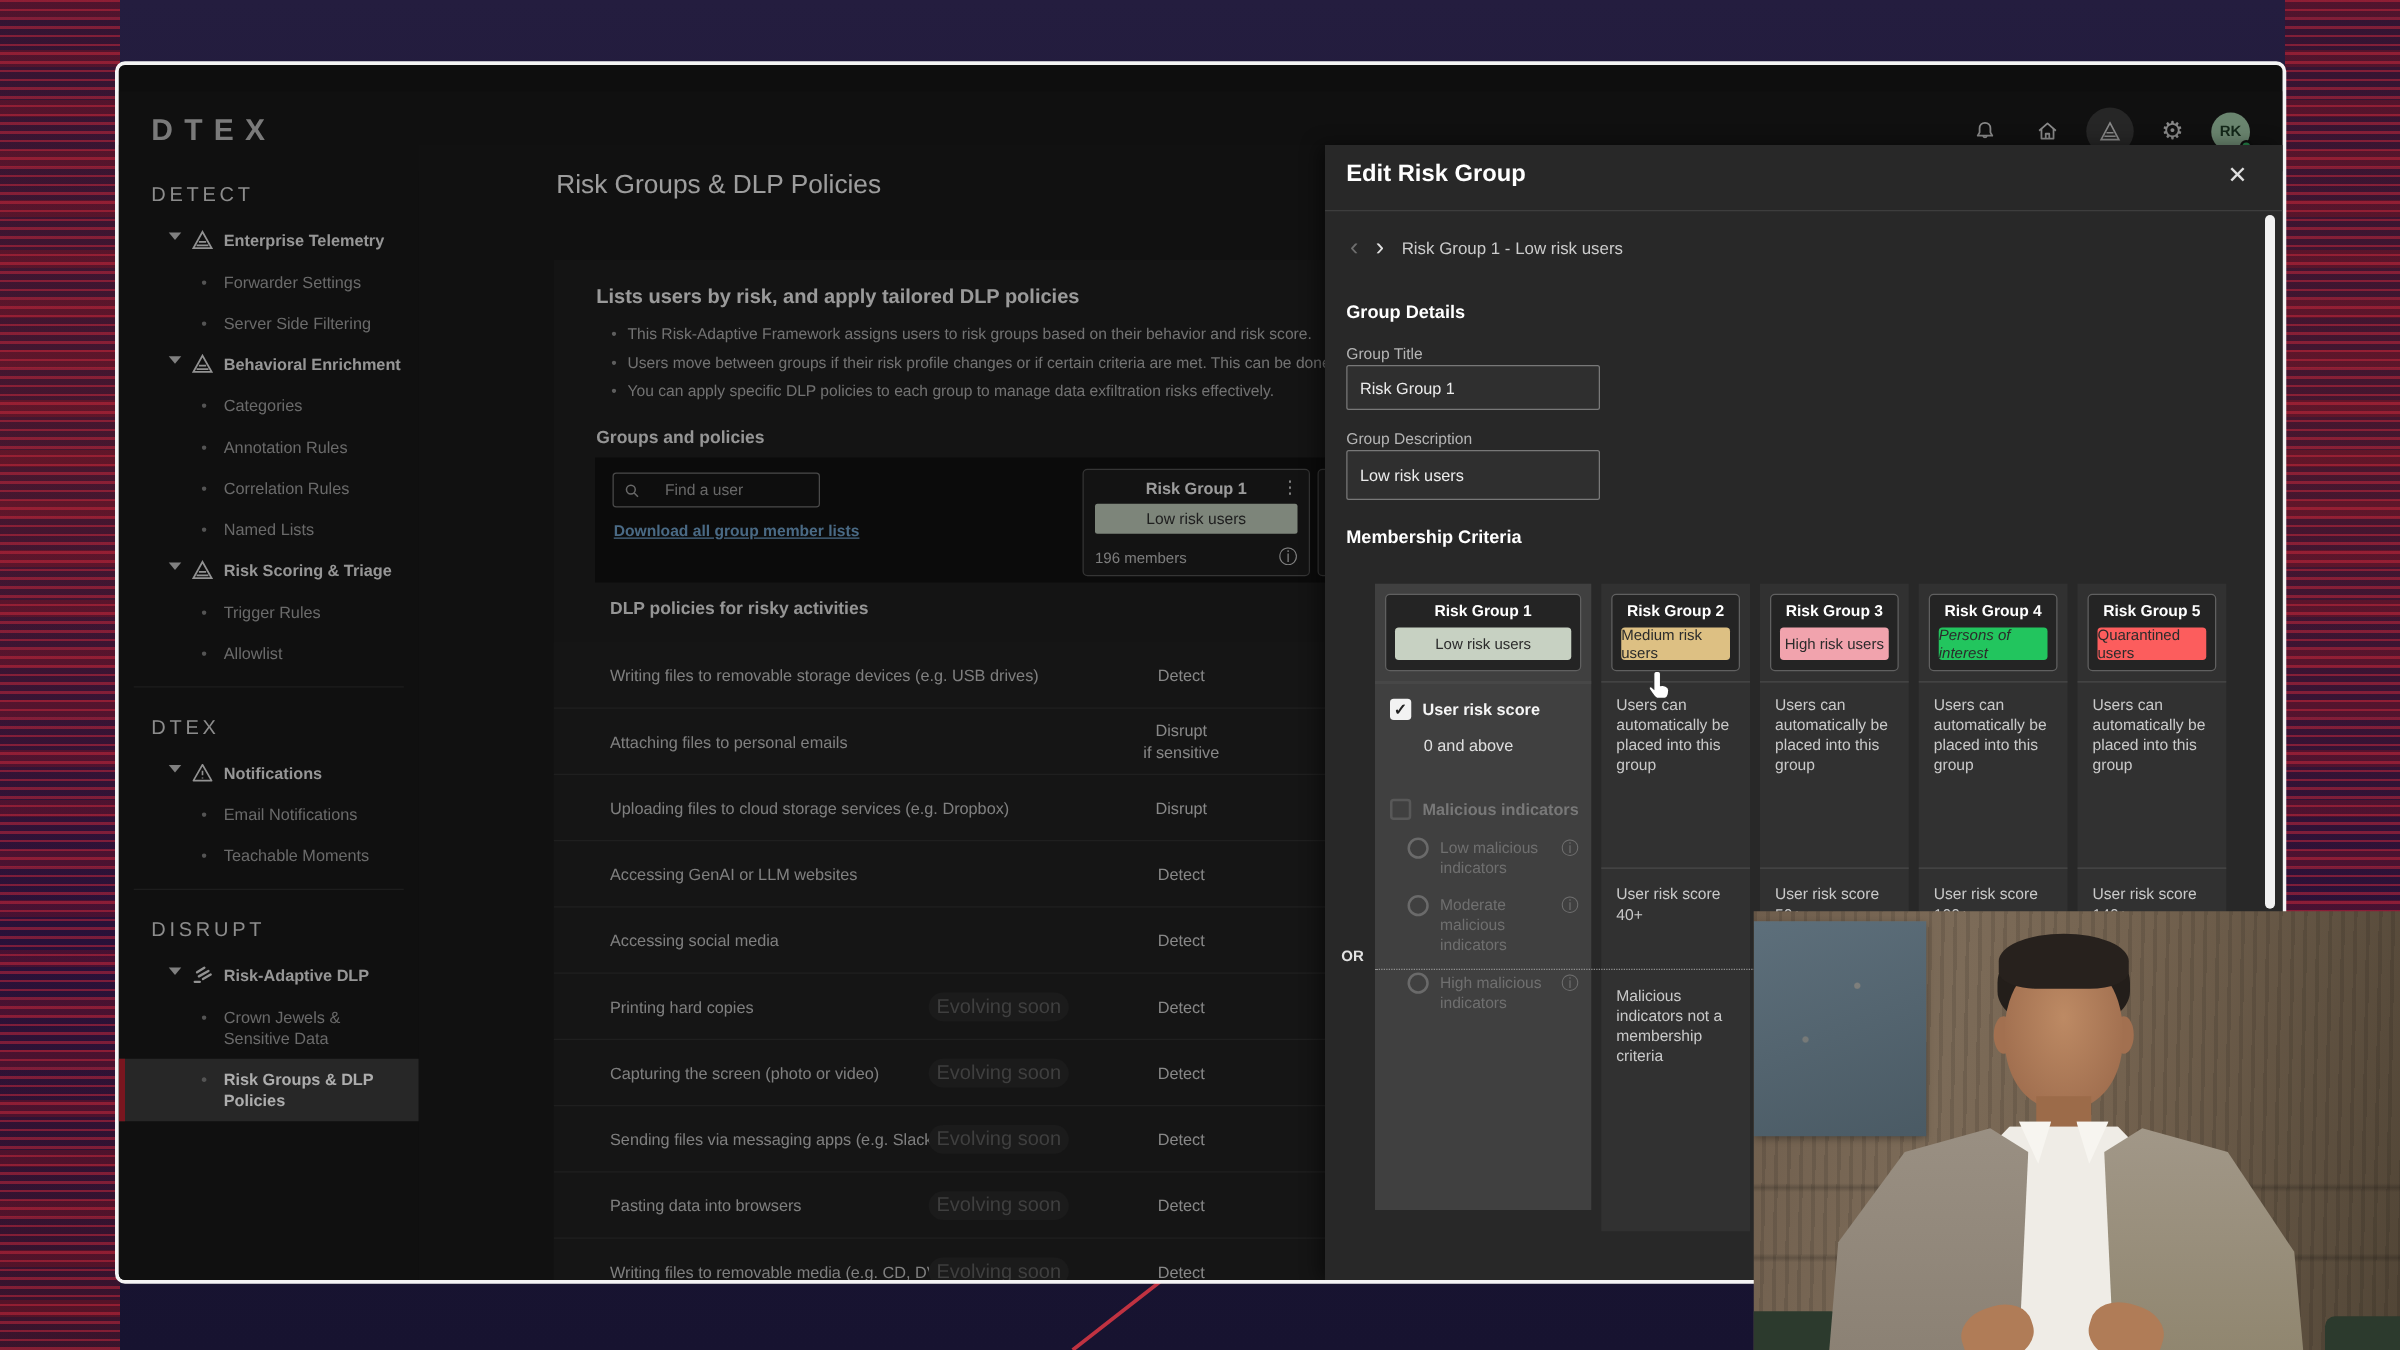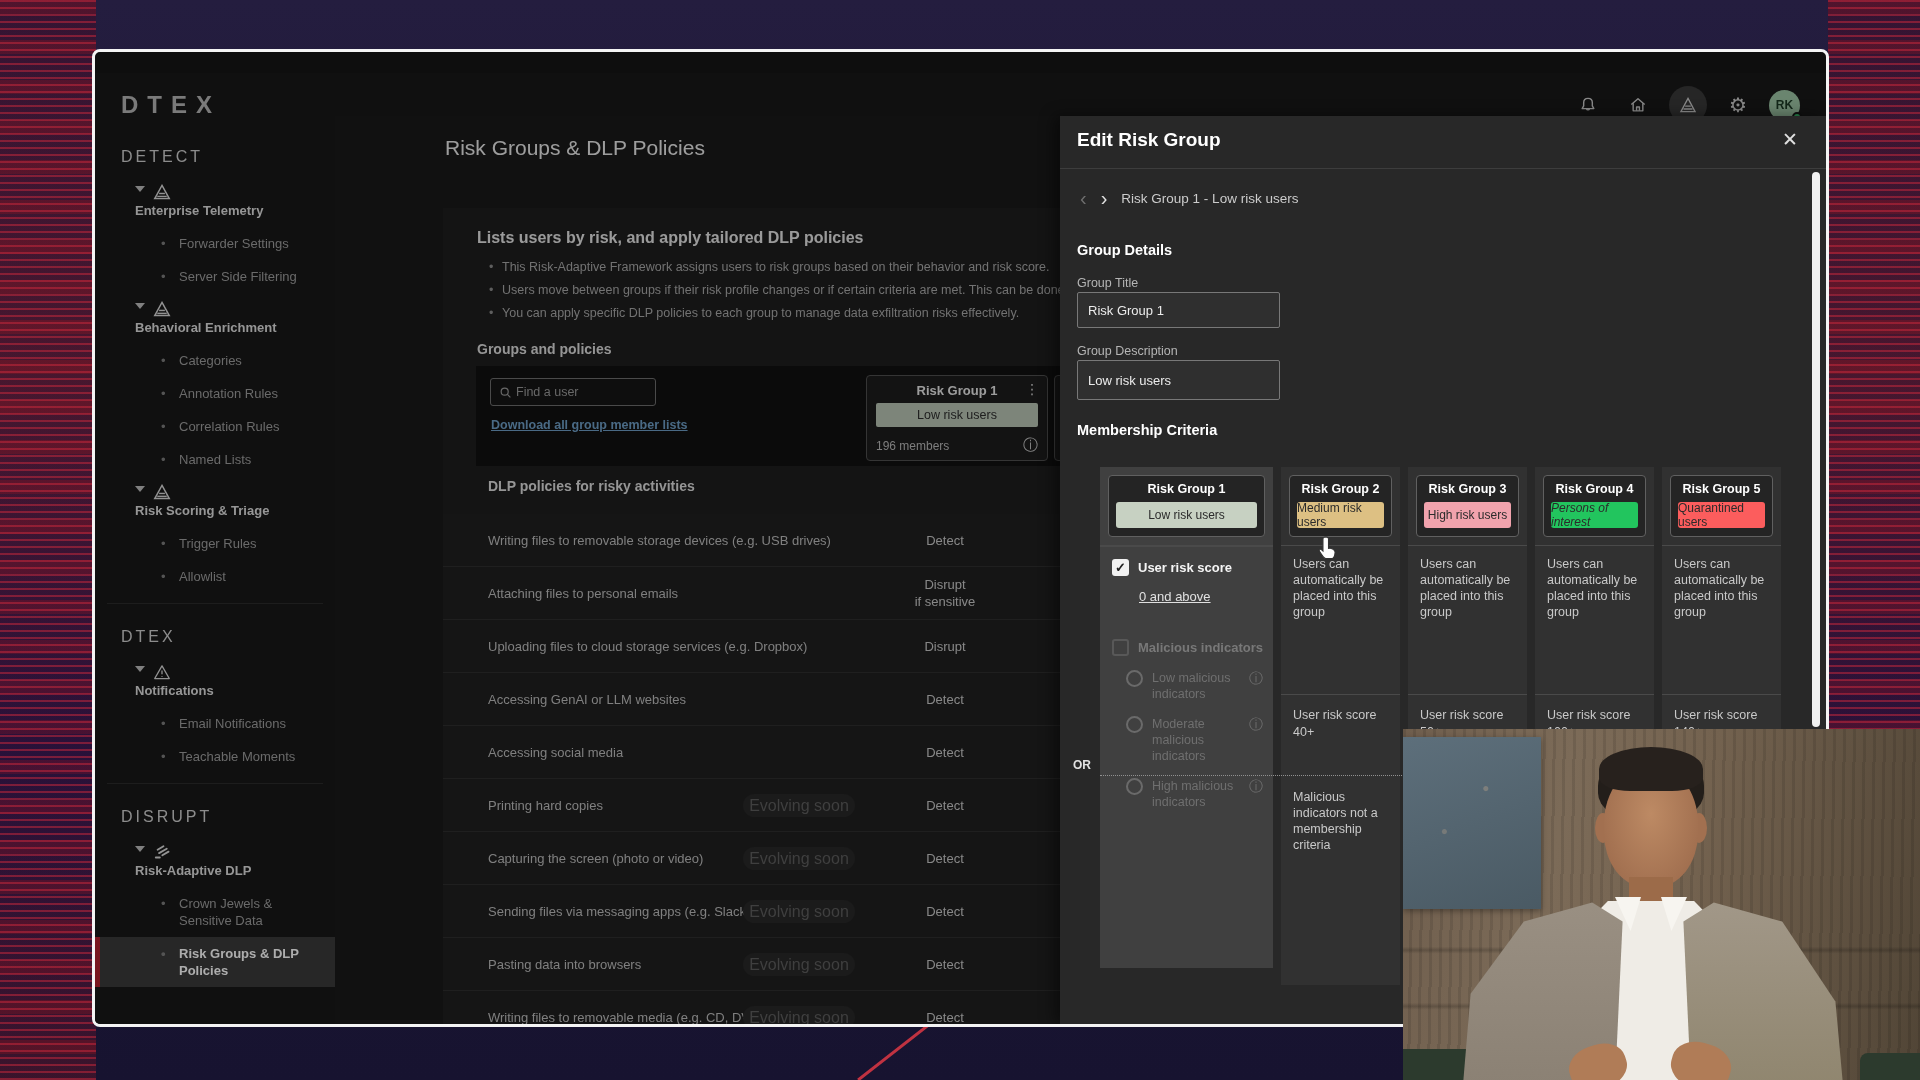--- a/index.html
+++ b/index.html
@@ -40,21 +40,21 @@
     position:relative; }
   .avatar .dot { position:absolute; right:-2px; bottom:-1px; width:10px; height:10px;
     border-radius:50%; background:#37c06c; border:2px solid #161616; }
 
   
   .sidebar { position:absolute; left:0; top:64px; width:240px; bottom:0; background:#181818; }
   .side-inner { padding:18px 0 0 0; }
   .sec-title { color:#cfcfcf; font-size:16px; letter-spacing:3px; padding:14px 0 10px 26px; }
   .s-item { display:flex; align-items:flex-start; color:#9d9d9d; font-size:13px;
     padding:8px 10px 8px 0; line-height:17px; position:relative; }
-  .s-item.parent { color:#dedede; font-weight:bold; padding-left:40px;flex-direction:column; }
+  .s-item.parent { color:#dedede; font-weight:bold; padding-left:40px; }
   .s-item.parent .tri { position:absolute; left:40px; top:10px; width:0; height:0;
     border-left:5px solid transparent; border-right:5px solid transparent;
     border-top:6px solid #bdbdbd; margin:0; }
   .s-item.parent .picon { margin:0 8px 0 18px; width:18px; height:16px; color:#d8d8d8; flex:0 0 18px; }
   .s-item.parent .picon svg { width:18px; height:16px; }
   .s-item.parent { padding-left:40px; }
   .s-item.child { padding-left:84px; }
   .s-item.child::before { content:"•"; position:absolute; left:66px; color:#7d7d7d; }
   .s-item.child .lbl { max-width:138px; }
   .s-item.active { background:#3a3a3a; color:#fff; font-weight:bold; }
@@ -71,21 +71,21 @@
     font-weight:bold; }
   .bullets { position:absolute; left:46px; top:52px; width:940px; }
   .bullet { color:#a8a8a8; font-size:12.5px; margin-bottom:9px; padding-left:13px; position:relative; white-space:nowrap; }
   .bullet::before { content:"•"; position:absolute; left:0; color:#8b8b8b; }
   .groups-heading { position:absolute; left:34px; top:133px; color:#dcdcdc; font-size:14px;
     font-weight:bold; }
   .groups-box { position:absolute; left:33px; top:158px; width:790px; height:100px;
     background:#111111; }
   .search { position:absolute; left:14px; top:12px; width:166px; height:28px;
     border:1px solid #6e6e6e; border-radius:3px; background:#161616; display:flex;
-    align-items:center; padding:12px 8px; gap:4px; }
+    align-items:center; padding:12px 8px; gap:20px; }
   .search svg { width:13px; height:13px; color:#9a9a9a; flex:0 0 13px; }
   .search input { background:transparent; border:none; outline:none; color:#cfcfcf;
     font-size:12.5px; width:100%; font-family:"Liberation Sans",sans-serif; }
   .search input::placeholder { color:#9a9a9a; }
   .dl-link { position:absolute; left:15px; top:52px; color:#6d9dc5; font-size:12.5px;
     text-decoration:underline; font-weight:bold; }
   .g-card { position:absolute; top:9px; width:182px; height:86px; background:#1c1c1c;
     border:1px solid #4e4e4e; border-radius:4px; }
   .g-card .gc-title { position:absolute; left:0; right:0; top:7px; text-align:center;
     color:#e6e6e6; font-size:13px; font-weight:bold; }
@@ -151,21 +151,21 @@
   .zone-desc p { margin-bottom:10px; }
   .zone-desc .b { color:#f2f2f2; font-weight:bold; }
   .zone-score { height:80px; padding:12px 12px 0 12px; color:#c9c9c9; font-size:12.5px;
     line-height:17px; }
   .cb-row { display:flex; align-items:center; gap:9px; }
   .cb { width:17px; height:17px; border-radius:3px; flex:0 0 17px; }
   .cb.checked { background:#f2f2f2; color:#222; font-size:13px; font-weight:bold;
     display:flex; align-items:center; justify-content:center; line-height:1; }
   .cb.empty { border:2px solid #585858; background:transparent; }
   .cb-label { color:#f5f5f5; font-size:13px; font-weight:bold; }
-  .score-sub { margin:12px 0 0 27px; color:#e0e0e0; font-size:13px;text-decoration:underline; }
+  .score-sub { margin:12px 0 0 27px; color:#e0e0e0; font-size:13px; }
   .zone-mal { padding:12px 10px 0 12px; }
   .zone-mal .cb-label { color:#787878; }
   .radio-row { display:flex; align-items:flex-start; margin:14px 0 0 14px; gap:9px; }
   .radio { width:17px; height:17px; border-radius:50%; border:2px solid #6a6a6a;
     flex:0 0 17px; }
   .radio-lbl { color:#6f6f6f; font-size:12.5px; line-height:16px; flex:1; }
   .rinfo { color:#6f6f6f; font-size:14px; }
   .mal-note { padding:14px 12px 0 12px; color:#c9c9c9; font-size:12.5px; line-height:16px; }
   .or-label { position:absolute; left:13px; top:642px; color:#e2e2e2; font-size:12px;
     font-weight:bold; }

